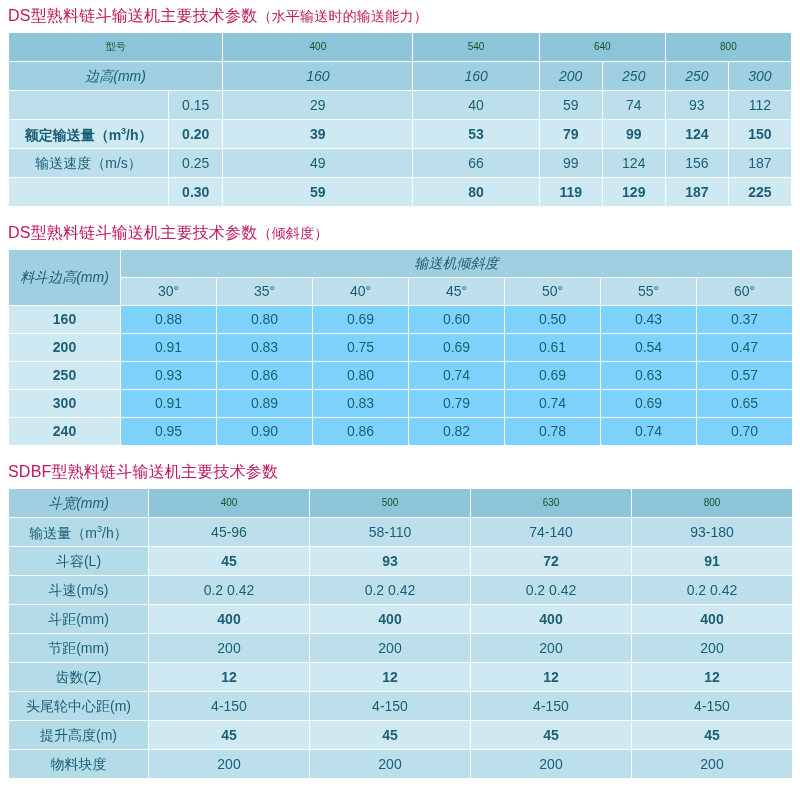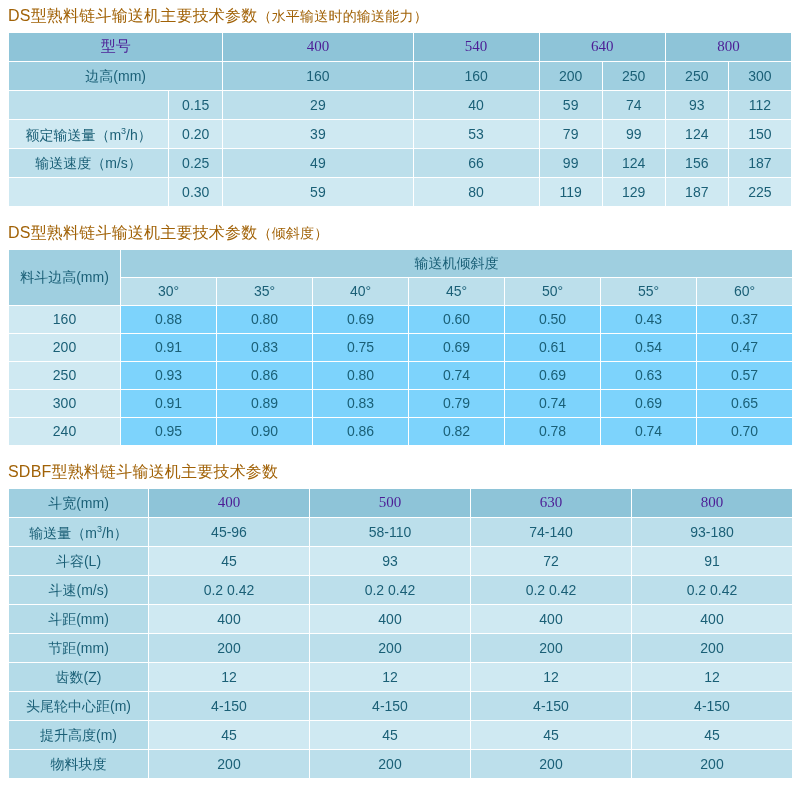--- a/index.html
+++ b/index.html
@@ -7,21 +7,21 @@
     width:800px;height:800px;
     background:#ffffff;
     font-family:"Liberation Sans","DejaVu Sans",sans-serif;
     color:#0c5a73;
     -webkit-font-smoothing:antialiased;
   }
   .page{width:800px;height:800px;position:relative;overflow:hidden;}
 
   .sec-title{
     font-size:16px;
-    color:#a16207;
+    color:#be185d;
     padding:6px 8px 5px 8px;
     letter-spacing:.2px;
     white-space:nowrap;
   }
   .sec-title .sub{font-size:14px;}
 
   table{
     border-collapse:collapse;
     width:784px;
     margin:0 8px;
@@ -31,24 +31,24 @@
     border:1px solid #ffffff;
     text-align:center;
     vertical-align:middle;
     font-size:14px;
     color:#1a5f76;
     font-weight:normal;
     padding:3px 2px;
     line-height:1.15;
   }
   
-  .h1{background:#8ec4d8;color:#4c1d95;font-size:15px;font-family:Liberation Serif, serif;}
-  .h2{background:#9fcfe0;}
+  .h1{background:#8ec4d8;color:#14532d;font-size:10px;}
+  .h2{background:#9fcfe0;font-style:italic;}
   .b1{background:#bcdfeb;}
-  .b2{background:#cfe9f2;}
+  .b2{background:#cfe9f2;font-weight:bold;}
   .b3{background:#7dd3fc;}
   .lbl{background:#b4dbe8;text-align:center;}
 
   sup{font-size:9px;vertical-align:super;}
 
   .t1 td{height:22px;}
   .t2 td{height:21px;}
   .t3 td{height:22px;margin-top:19px;}
 
   .spacer{height:10px;}

